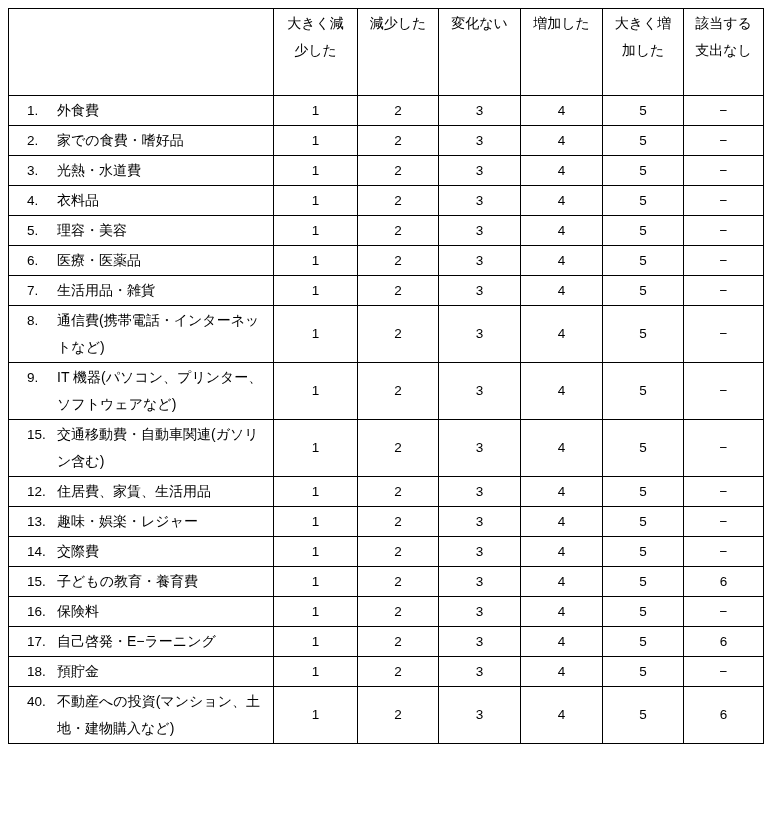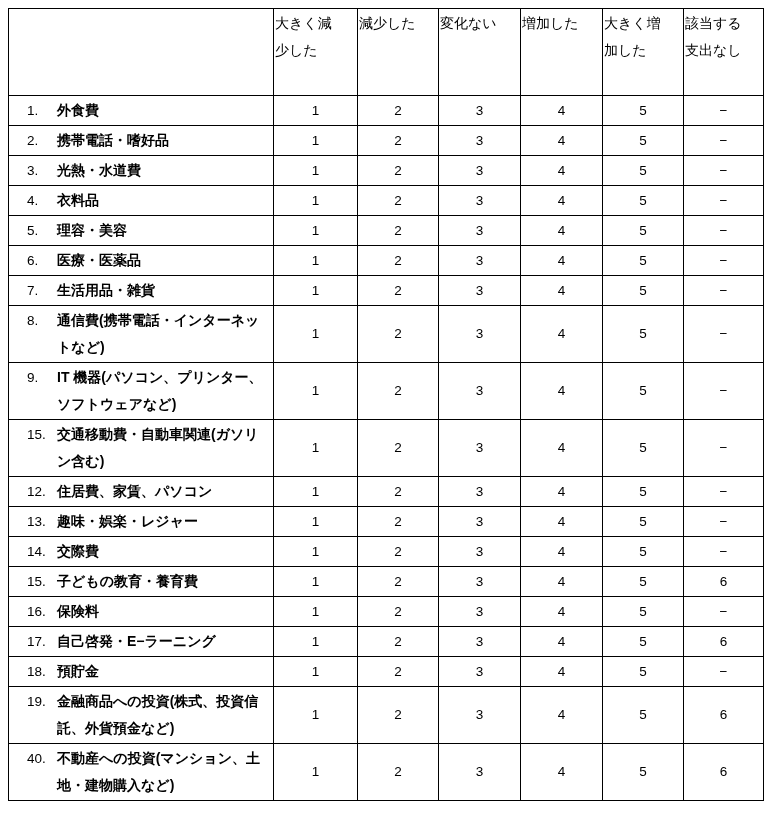--- a/index.html
+++ b/index.html
@@ -29,42 +29,41 @@
     border: 1.5px solid #000000;
     background: #ffffff;
   }
   
   table.survey thead th {
     height: 84px;
     vertical-align: top;
     font-size: 14px;
     font-weight: normal;
     line-height: 27px;
-    text-align: left;
+    text-align: center;
     white-space: pre-line;
   }
   
   td.item-cell {
     padding: 1px 6px 1px 18px;
     vertical-align: middle;
   }
   td.item-cell .cell-inner {
     display: flex;
     align-items: flex-start;
   }
   td.item-cell .num {
     flex: 0 0 30px;
     font-size: 13.5px;
     line-height: 27px;
   }
   td.item-cell .lab {
     flex: 1 1 auto;
     font-size: 14px;
     line-height: 27px;
-    font-weight: bold;
   }
   
   td.val {
     text-align: center;
     vertical-align: middle;
     font-size: 13.5px;
     line-height: 1;
   }
   tr.body-row {
     height: 29px;
@@ -110,21 +109,21 @@
           <td class="val">2</td>
           <td class="val">3</td>
           <td class="val">4</td>
           <td class="val">5</td>
           <td class="val">−</td>
         </tr>
         <tr class="body-row">
           <td class="item-cell">
             <div class="cell-inner">
               <span class="num">2.</span>
-              <span class="lab">携帯電話・嗜好品</span>
+              <span class="lab">家での食費・嗜好品</span>
             </div>
           </td>
           <td class="val">1</td>
           <td class="val">2</td>
           <td class="val">3</td>
           <td class="val">4</td>
           <td class="val">5</td>
           <td class="val">−</td>
         </tr>
         <tr class="body-row">
@@ -236,21 +235,21 @@
           <td class="val">2</td>
           <td class="val">3</td>
           <td class="val">4</td>
           <td class="val">5</td>
           <td class="val">−</td>
         </tr>
         <tr class="body-row">
           <td class="item-cell">
             <div class="cell-inner">
               <span class="num">12.</span>
-              <span class="lab">住居費、家賃、パソコン</span>
+              <span class="lab">住居費、家賃、生活用品</span>
             </div>
           </td>
           <td class="val">1</td>
           <td class="val">2</td>
           <td class="val">3</td>
           <td class="val">4</td>
           <td class="val">5</td>
           <td class="val">−</td>
         </tr>
         <tr class="body-row">
@@ -329,34 +328,20 @@
               <span class="num">18.</span>
               <span class="lab">預貯金</span>
             </div>
           </td>
           <td class="val">1</td>
           <td class="val">2</td>
           <td class="val">3</td>
           <td class="val">4</td>
           <td class="val">5</td>
           <td class="val">−</td>
-        </tr>
-        <tr class="body-row">
-          <td class="item-cell">
-            <div class="cell-inner">
-              <span class="num">19.</span>
-              <span class="lab">金融商品への投資(株式、投資信託、外貨預金など)</span>
-            </div>
-          </td>
-          <td class="val">1</td>
-          <td class="val">2</td>
-          <td class="val">3</td>
-          <td class="val">4</td>
-          <td class="val">5</td>
-          <td class="val">6</td>
         </tr>
         <tr class="body-row">
           <td class="item-cell">
             <div class="cell-inner">
               <span class="num">40.</span>
               <span class="lab">不動産への投資(マンション、土地・建物購入など)</span>
             </div>
           </td>
           <td class="val">1</td>
           <td class="val">2</td>

